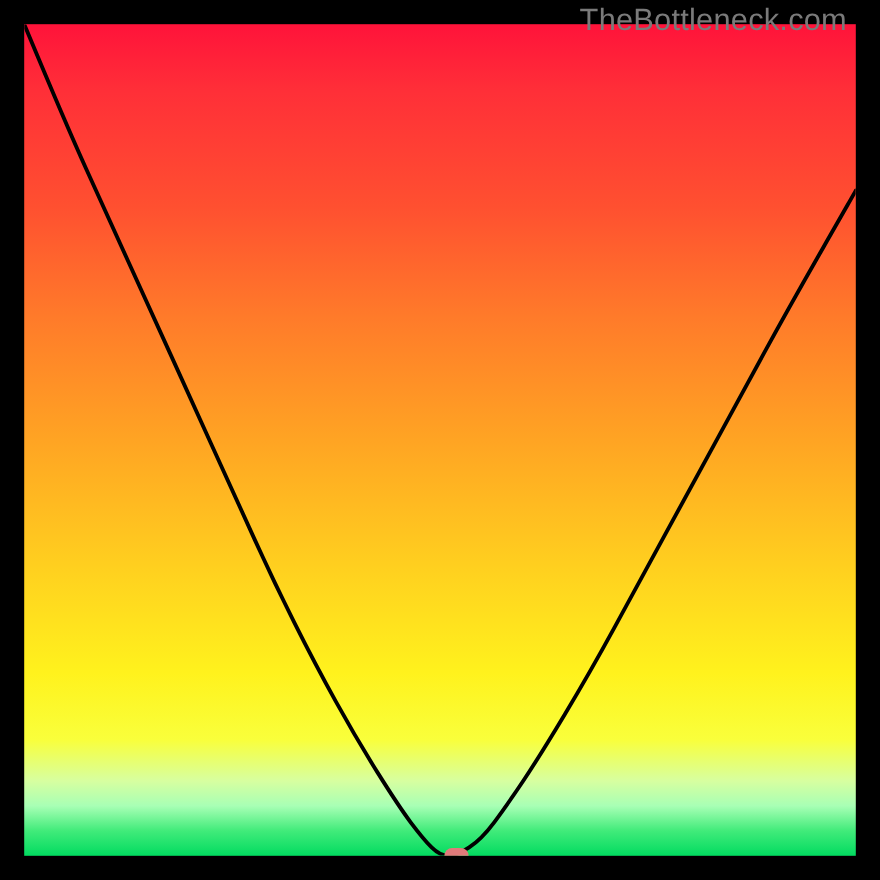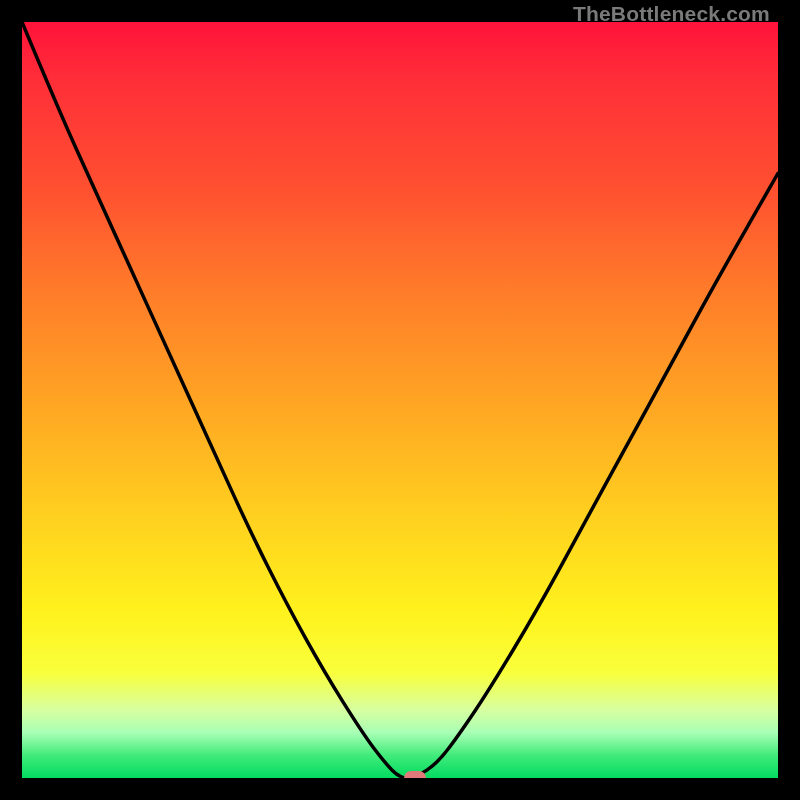--- a/index.html
+++ b/index.html
@@ -39,22 +39,22 @@
       #41eb7a 97%,
       #02db60 100%
     );
     overflow: hidden;
   }
   .watermark {
     position: absolute;
     top: 2px;
     right: 30px;
     color: #7a7a7a;
-    font-size: 21px;
-    font-weight: 700;
+    font-size: 28px;
+    font-weight: 400;
     letter-spacing: 0.2px;
     user-select: none;
   }
   .marker {
     position: absolute;
     width: 22px;
     height: 14px;
     border-radius: 7px;
     background: #e07a7a;
     transform: translate(-50%, -50%);

